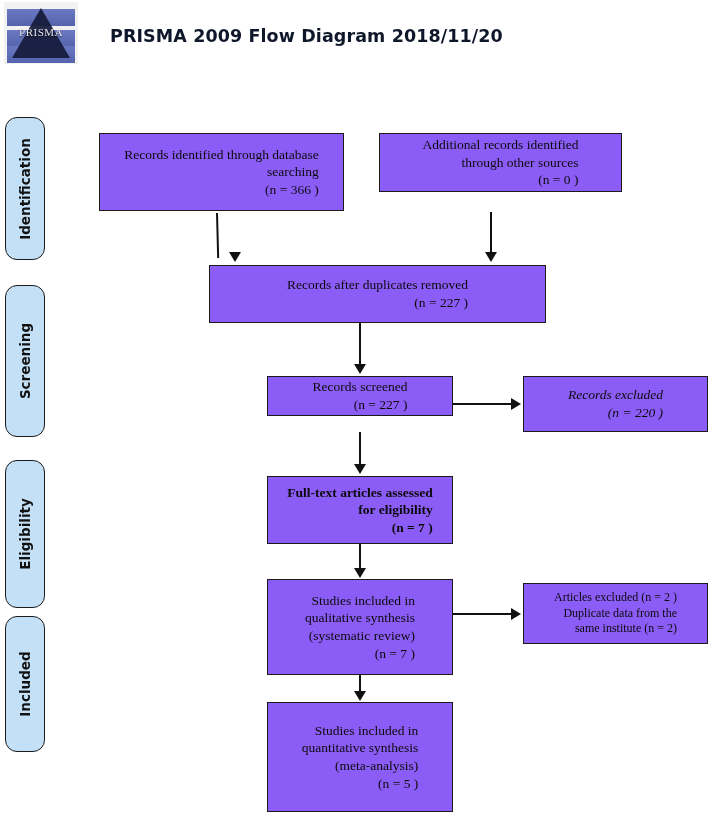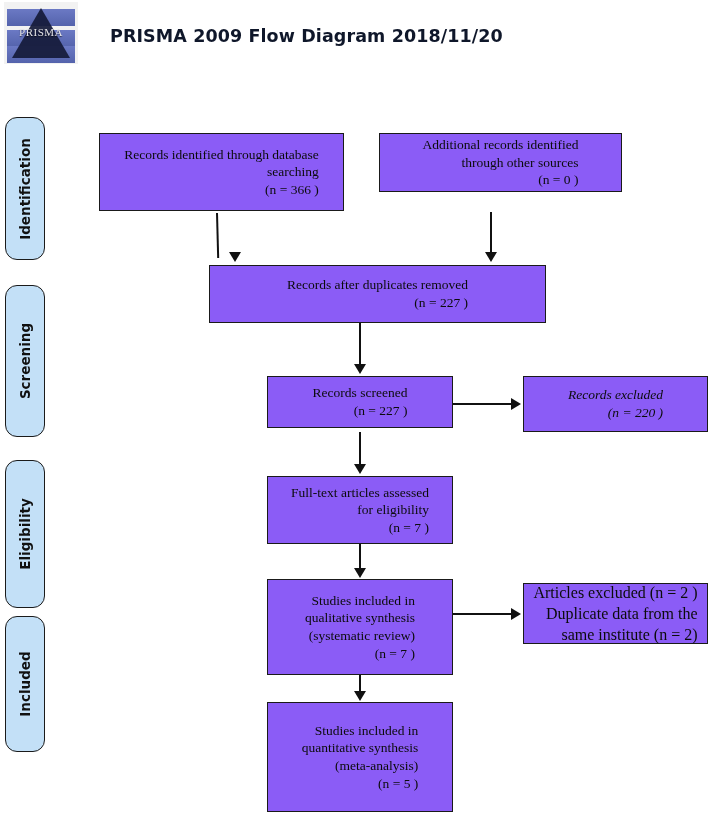--- a/index.html
+++ b/index.html
@@ -115,28 +115,28 @@
     font-size: 13.5px;
     line-height: 1.30;
     color: #0b0b0b;
     padding: 0 6px;
     white-space: pre-line;
   }
 
   #box-db-search    { left: 99px;  top: 133px; width: 245px; height: 78px; }
   #box-other-src    { left: 379px; top: 133px; width: 243px; height: 59px; }
   #box-dedup        { left: 209px; top: 265px; width: 337px; height: 58px; }
-  #box-screened     { left: 267px; top: 376px; width: 186px; height: 52px; }
+  #box-screened     { left: 267px; top: 376px; width: 186px; height: 40px; }
   #box-rec-excluded { left: 523px; top: 376px; width: 185px; height: 56px; font-style: italic; }
-  #box-fulltext     { left: 267px; top: 476px; width: 186px; height: 68px; }
+  #box-fulltext     { left: 267px; top: 476px; width: 186px; height: 68px; font-weight: bold; }
   #box-qualitative  { left: 267px; top: 579px; width: 186px; height: 96px; }
   #box-art-excluded { left: 523px; top: 583px; width: 185px; height: 61px; }
   #box-quantitative { left: 267px; top: 702px; width: 186px; height: 110px; }
 
-  #box-art-excluded .btext { font-size: 16px; line-height: 1.32; }
+  #box-art-excluded .btext { font-size: 12px; line-height: 1.32; }
 
   
   .conn {
     position: absolute;
     background: #111111;
   }
   .conn.v { width: 2px; }
   .conn.h { height: 2px; }
   .arrow-down {
     position: absolute;

